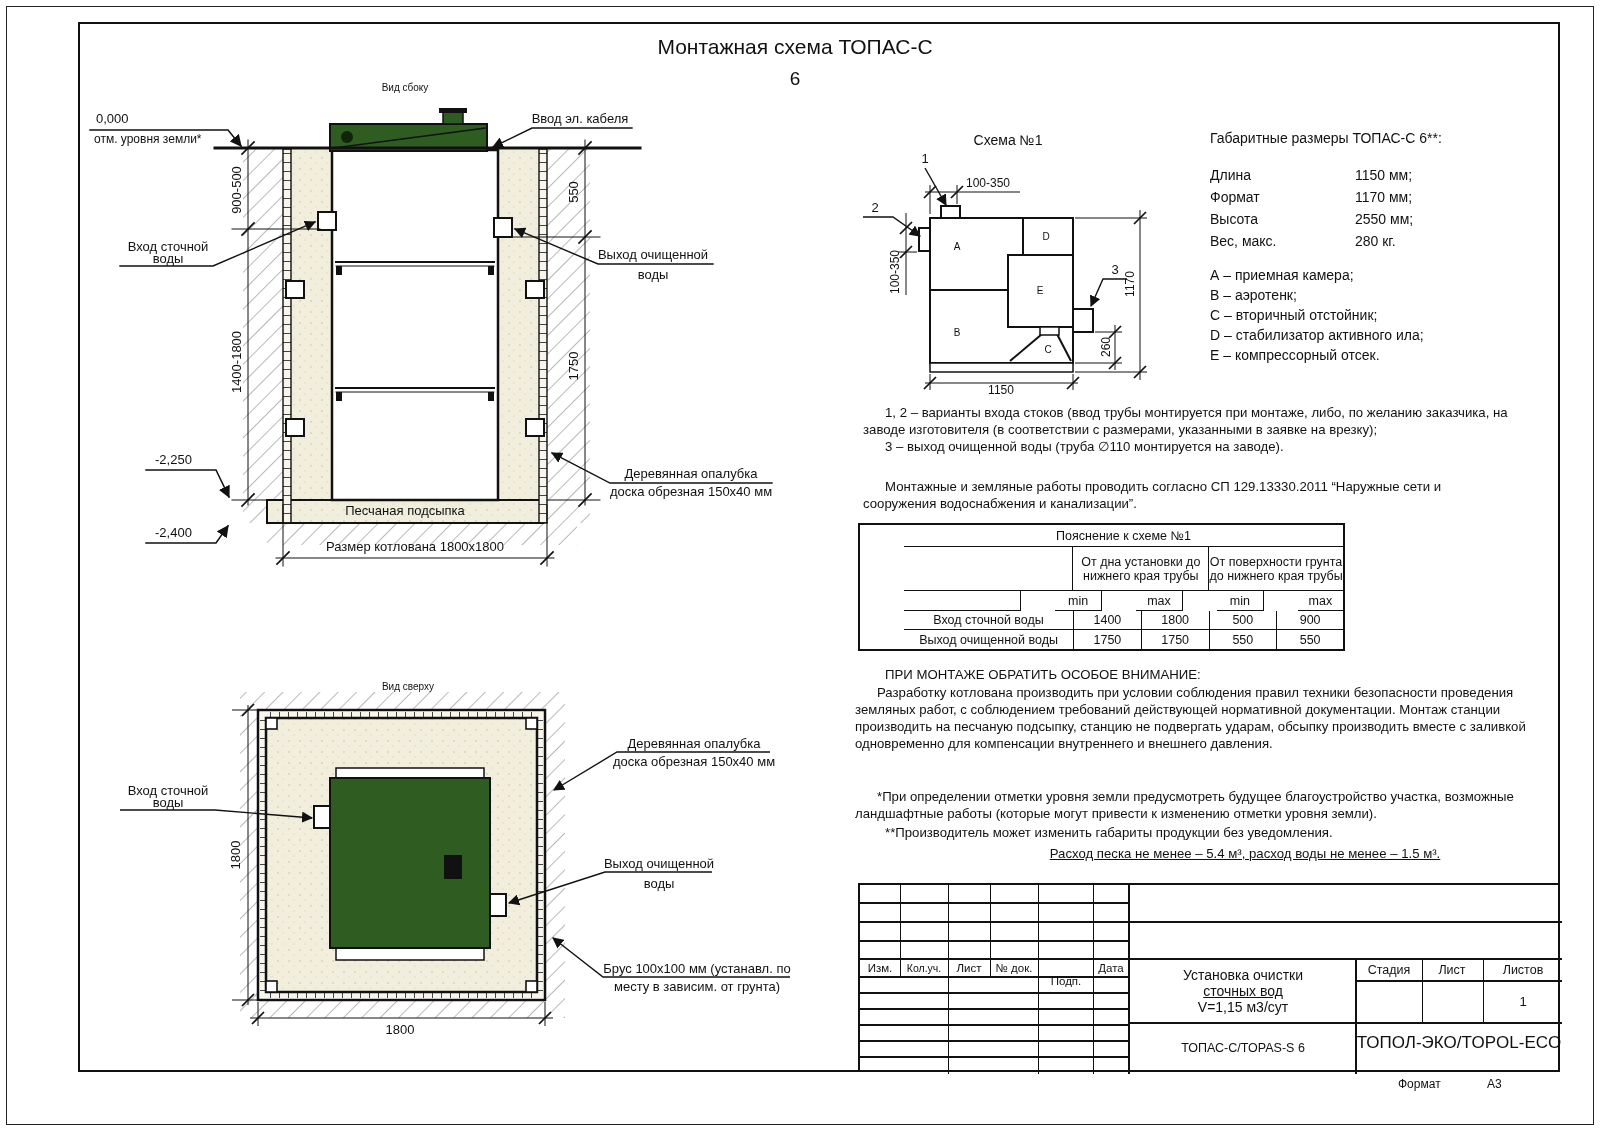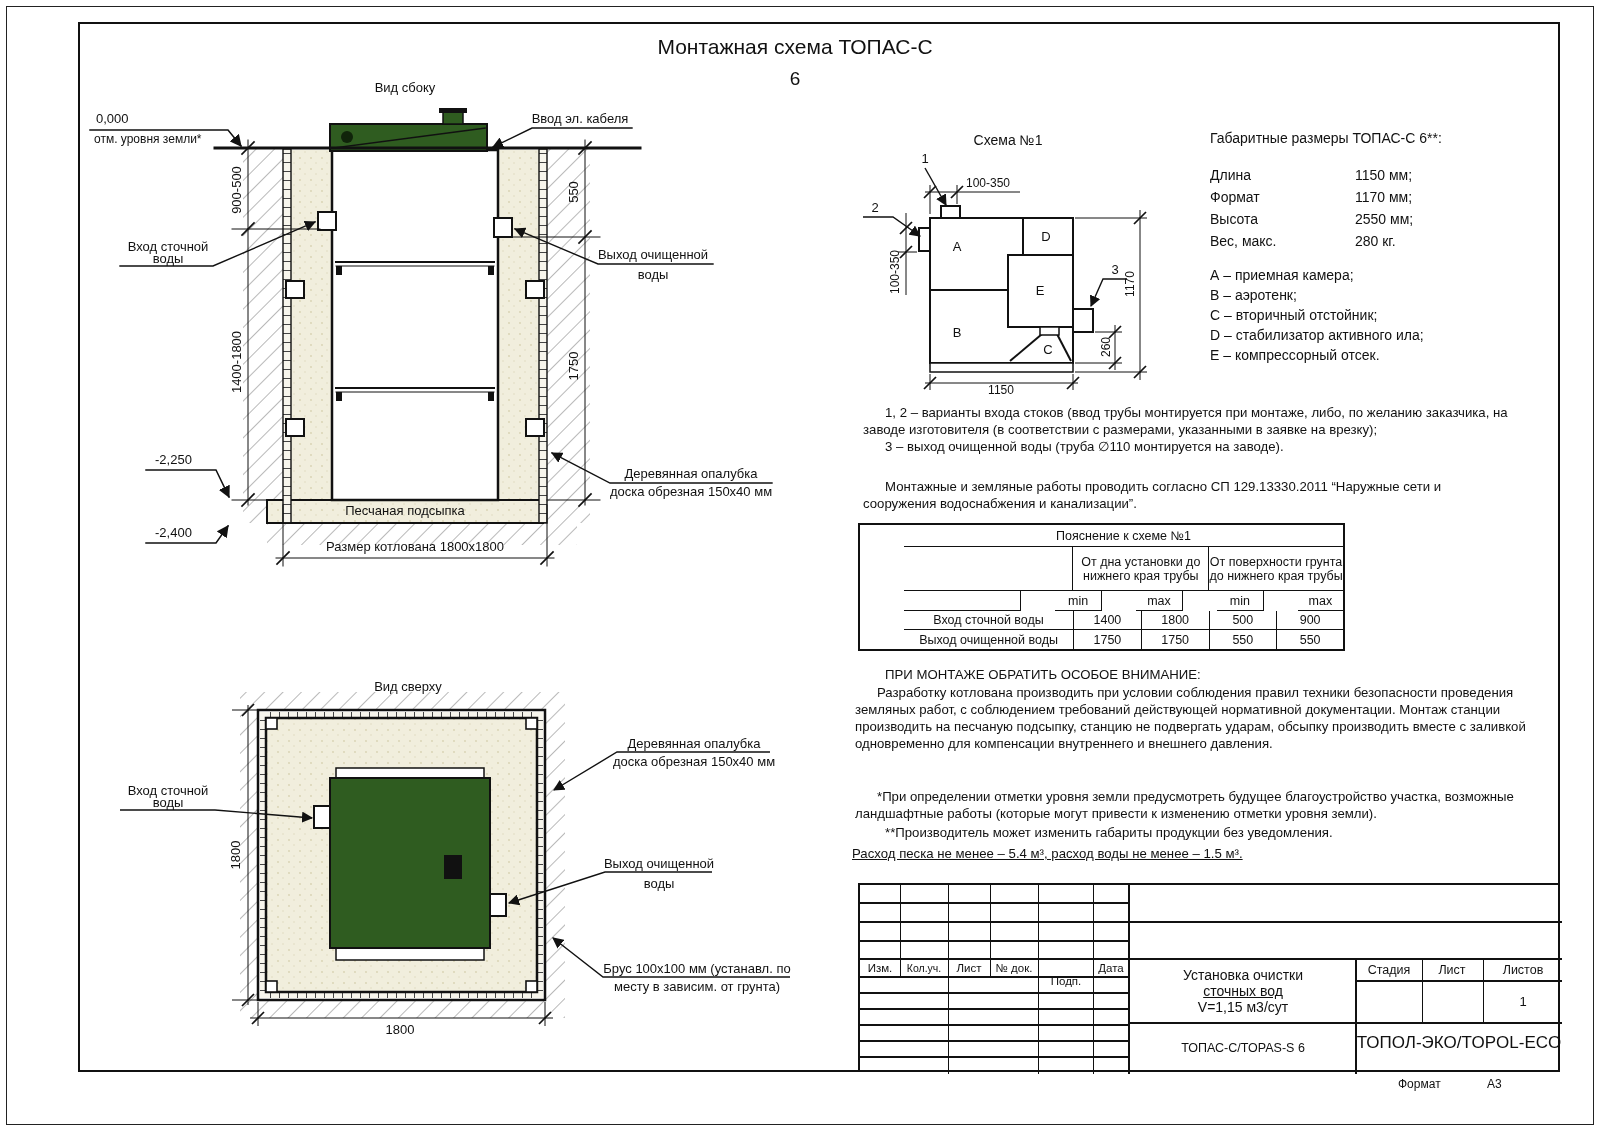--- a/index.html
+++ b/index.html
@@ -5,21 +5,21 @@
   html,body{margin:0;padding:0;background:#fff;}
   .page{position:relative;width:1600px;height:1131px;background:#fff;overflow:hidden;
         font-family:"Liberation Sans",sans-serif;color:#111;}
   .outer-border{position:absolute;left:6px;top:6px;right:6px;bottom:6px;border:1.5px solid #222;}
   .frame{position:absolute;left:78px;top:22px;width:1482px;height:1050px;border:2.5px solid #111;box-sizing:border-box;}
   svg{position:absolute;left:0;top:0;}
   .lbl{position:absolute;white-space:nowrap;font-size:13px;line-height:1.12;color:#111;}
   .c{transform:translate(-50%,-50%);text-align:center;}
   .rot{transform:translate(-50%,-50%) rotate(-90deg);text-align:center;}
   .big{font-size:21px;}
-  .vt{font-size:13px;}
+  .vt{font-size:10px;}
   .sm{font-size:12px;}
   .para{position:absolute;font-size:13.2px;line-height:17px;color:#111;}
   .ind{text-indent:22px;}
   .und{text-decoration:underline;}
   
   .ptable{position:absolute;left:858px;top:523px;width:487px;border:2.5px solid #111;box-sizing:border-box;font-size:12.5px;}
   .ptable .trow{display:flex;padding-left:44px;}
   .ptable .cell{box-sizing:border-box;border-right:1.5px solid #111;border-bottom:1.5px solid #111;
                 display:flex;align-items:center;justify-content:center;text-align:center;}
   .ptable .cell:last-child{border-right:none;}
@@ -289,21 +289,21 @@
   <div class="lbl" style="left:1210px;top:328px;font-size:14px;">D – стабилизатор активного ила;</div>
   <div class="lbl" style="left:1210px;top:348px;font-size:14px;">E – компрессорный отсек.</div>
 
   <div class="para ind" style="left:863px;top:404px;width:672px;">1, 2 – варианты входа  стоков (ввод трубы монтируется при монтаже, либо, по желанию заказчика, на заводе изготовителя (в соответствии с размерами, указанными в заявке на врезку);</div>
   <div class="para ind" style="left:863px;top:438px;width:672px;">3 – выход очищенной воды (труба ∅110 монтируется на заводе).</div>
   <div class="para ind" style="left:863px;top:478px;width:655px;">Монтажные и земляные работы проводить согласно СП 129.13330.2011 “Наружные сети и сооружения водоснабжения и канализации”.</div>
   <div class="para" style="left:885px;top:666px;width:640px;">ПРИ МОНТАЖЕ ОБРАТИТЬ ОСОБОЕ ВНИМАНИЕ:</div>
   <div class="para ind" style="left:855px;top:684px;width:680px;">Разработку котлована производить при условии соблюдения правил техники безопасности проведения земляных работ, с соблюдением требований действующей нормативной документации. Монтаж станции производить на песчаную подсыпку, станцию не подвергать ударам, обсыпку производить вместе с заливкой одновременно для компенсации внутреннего и внешнего давления.</div>
   <div class="para ind" style="left:855px;top:788px;width:682px;">*При определении отметки уровня земли предусмотреть будущее благоустройство участка, возможные ландшафтные работы (которые могут привести к изменению отметки уровня земли).</div>
   <div class="para" style="left:885px;top:824px;width:650px;">**Производитель может изменить габариты продукции без уведомления.</div>
-  <div class="para und" style="left:852px;top:845px;width:650px;">Расход песка не менее – 5.4 м³, расход воды не менее – 1.5 м³.</div>
+  <div class="para und" style="left:920px;top:845px;width:650px;text-align:center;">Расход песка не менее – 5.4 м³, расход воды не менее – 1.5 м³.</div>
 
   <div class="ptable">
     <div class="trow" style="height:22px;">
       <div class="cell" style="width:100%;">Пояснение к схеме №1</div>
     </div>
     <div class="trow" style="height:44px;">
       <div class="cell" style="width:186px;"></div>
       <div class="cell" style="width:149px;">От дна установки до нижнего края трубы</div>
       <div class="cell" style="width:147px;">От поверхности грунта до нижнего края трубы</div>
     </div>

